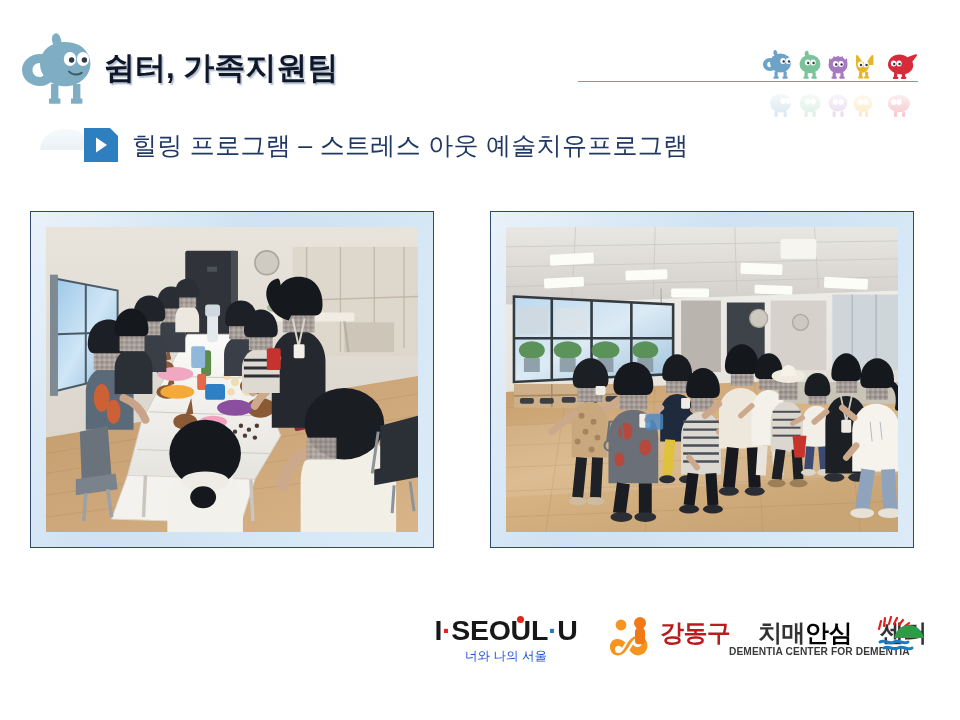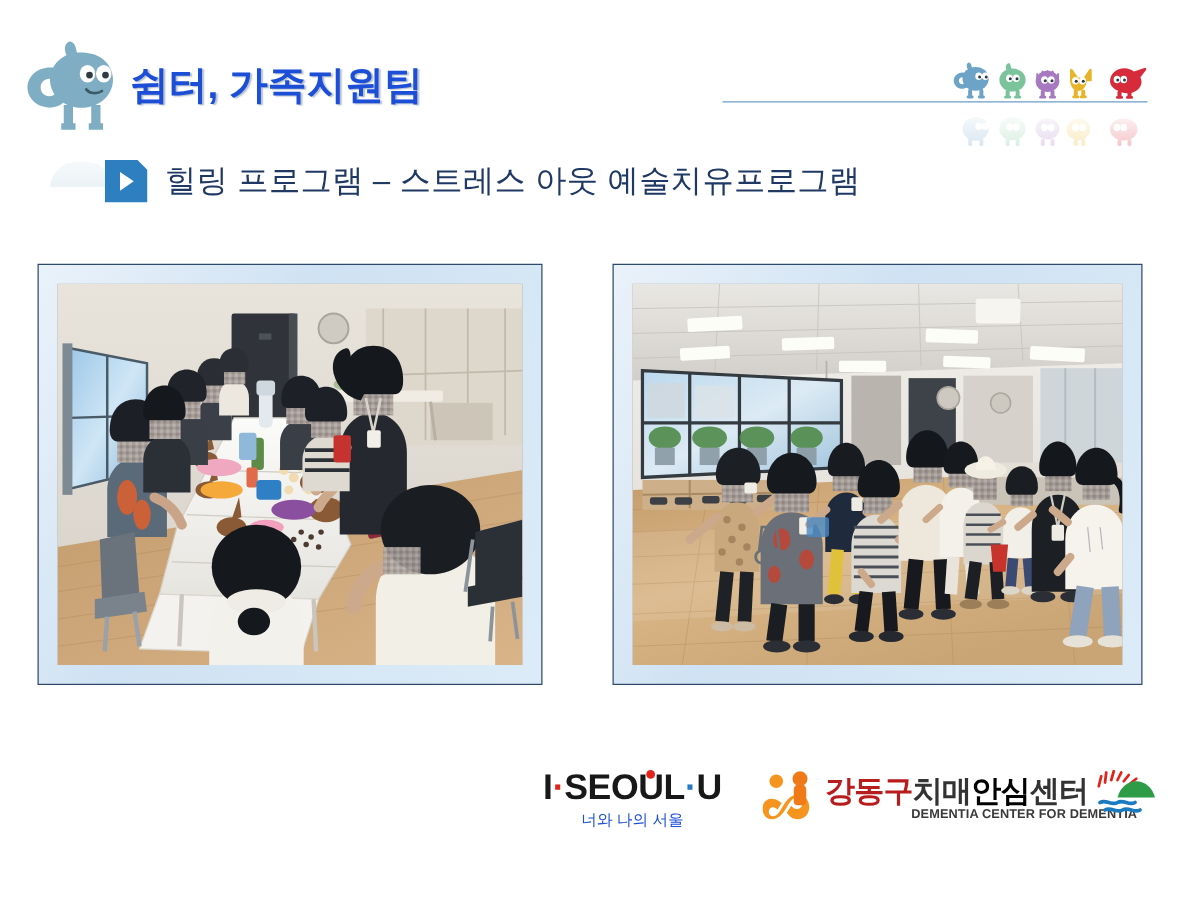--- a/index.html
+++ b/index.html
@@ -28,21 +28,21 @@
   .mascot-logo {
     position: absolute;
     left: 18px; top: 28px;
     width: 84px; height: 82px;
   }
   .slide-title {
     position: absolute;
     left: 104px; top: 47px;
     font-size: 31px;
     font-weight: bold;
-    color: #1d4ed8;
+    color: #0f172a;
     letter-spacing: 0px;
     white-space: nowrap;
     text-shadow: 1.5px 1.5px 1.2px rgba(120,140,160,0.55);
   }
   .header-rule {
     position: absolute;
     left: 578px; top: 81px;
     width: 340px; height: 0;
     border-top: 1.3px solid #6D9DC8;
   }
@@ -68,21 +68,21 @@
     opacity: 0.14;
     -webkit-mask-image: linear-gradient(to top, rgba(0,0,0,0) 10%, rgba(0,0,0,1) 90%);
     mask-image: linear-gradient(to top, rgba(0,0,0,0) 10%, rgba(0,0,0,1) 90%);
   }
 
   
   .subtitle-row {
     position: absolute;
     left: 38px; top: 128px;
     display: flex;
-    align-items: flex-start;
+    align-items: flex-end;
     padding-left: 46px;
   }
   .play-badge {
     width: 34px; height: 34px;
     flex: 0 0 auto;
     position: relative;
   }
   .subtitle-text {
     margin-left: 14px;
     font-size: 25px;
@@ -165,21 +165,21 @@
   }
   .gd-main {
     position: absolute;
     left: 50px; top: 5px;
     font-size: 24px;
     font-weight: bold;
     white-space: nowrap;
     letter-spacing: -0.6px;
   }
   .gd-main .gd-blue   { color: #b91c1c; }
-  .gd-main .gd-dark   { color: #333333; }
+  .gd-main .gd-dark   { color: #333333; margin-left: 28px; }
   .gd-main .gd-orange { color: #000000; }
   .gd-sub {
     position: absolute;
     left: 119px; top: 34px;
     font-size: 10.2px;
     font-weight: bold;
     color: #3A3A3A;
     letter-spacing: 0.1px;
     white-space: nowrap;
   }

